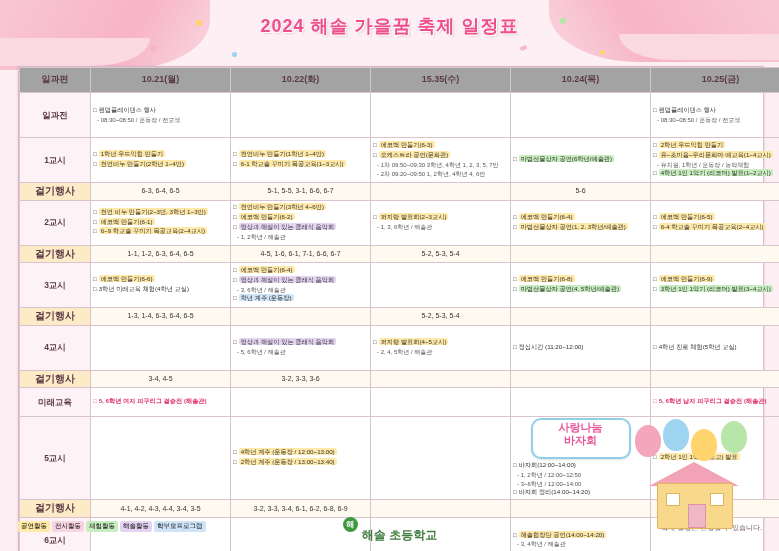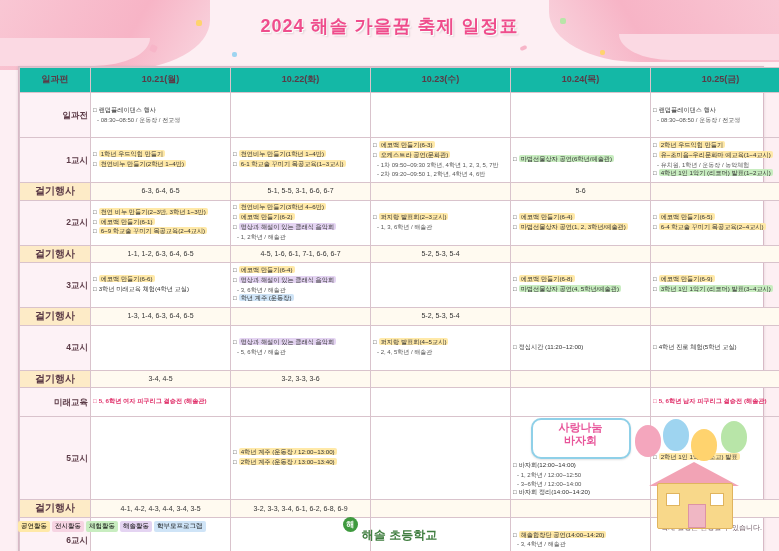--- a/index.html
+++ b/index.html
@@ -47,29 +47,29 @@
   table{border-collapse:collapse;width:744px;table-layout:fixed;}
   td,th{
     border:1px solid #d9c3cc;
     font-size:6.2px;
     vertical-align:middle;
     padding:1px 2px;
     line-height:1.45;
     color:#333;
   }
   thead th{
-    background:#14b8a6;
+    background:#a3a3a3;
     height:22px;
     font-size:9px;
     font-weight:bold;
     color:#5b3a46;
     text-align:center;
   }
   td.rowhdr{
-    background:#fdf2f6;text-align:right;font-weight:bold;font-size:8.5px;color:#5b3a46;
+    background:#fdf2f6;text-align:center;font-weight:bold;font-size:8.5px;color:#5b3a46;
   }
   tr.evt td.rowhdr{background:#fdebc7;font-size:10px;}
   tr.evt td{background:#fffaf0;height:13px;text-align:center;font-size:7px;}
   tr.period td{height:42px;}
   tr.small td{height:26px;}
   .item{display:block;margin:0 0 1px 0;white-space:nowrap;overflow:hidden;text-overflow:ellipsis;}
   .chk:before{content:"\25A1";margin-right:2px;font-size:6px;}
   .sub{display:block;color:#555;padding-left:4px;font-size:6px;}
   .hl-y{background:#ffe9a8;padding:0 2px;border-radius:2px;}
   .hl-g{background:#c8edc0;padding:0 2px;border-radius:2px;}
@@ -127,21 +127,21 @@
 
 <div class="title">2024 해솔 가을꿈 축제 일정표</div>
 
 <div class="sheet">
 <table>
   <thead>
     <tr>
       <th style="width:66px">일과편</th>
       <th style="width:135px">10.21(월)</th>
       <th style="width:135px">10.22(화)</th>
-      <th style="width:135px">10.23(수)</th>
+      <th style="width:135px">15.35(수)</th>
       <th style="width:135px">10.24(목)</th>
       <th style="width:135px">10.25(금)</th>
     </tr>
   </thead>
   <tbody>
         <tr class="period">
           <td class="rowhdr">일과전</td>
           <td>
             <span class="item chk">랜덤플레이댄스 행사</span>
             <span class="sub">- 08:30~08:50 / 운동장 / 전교생</span>

